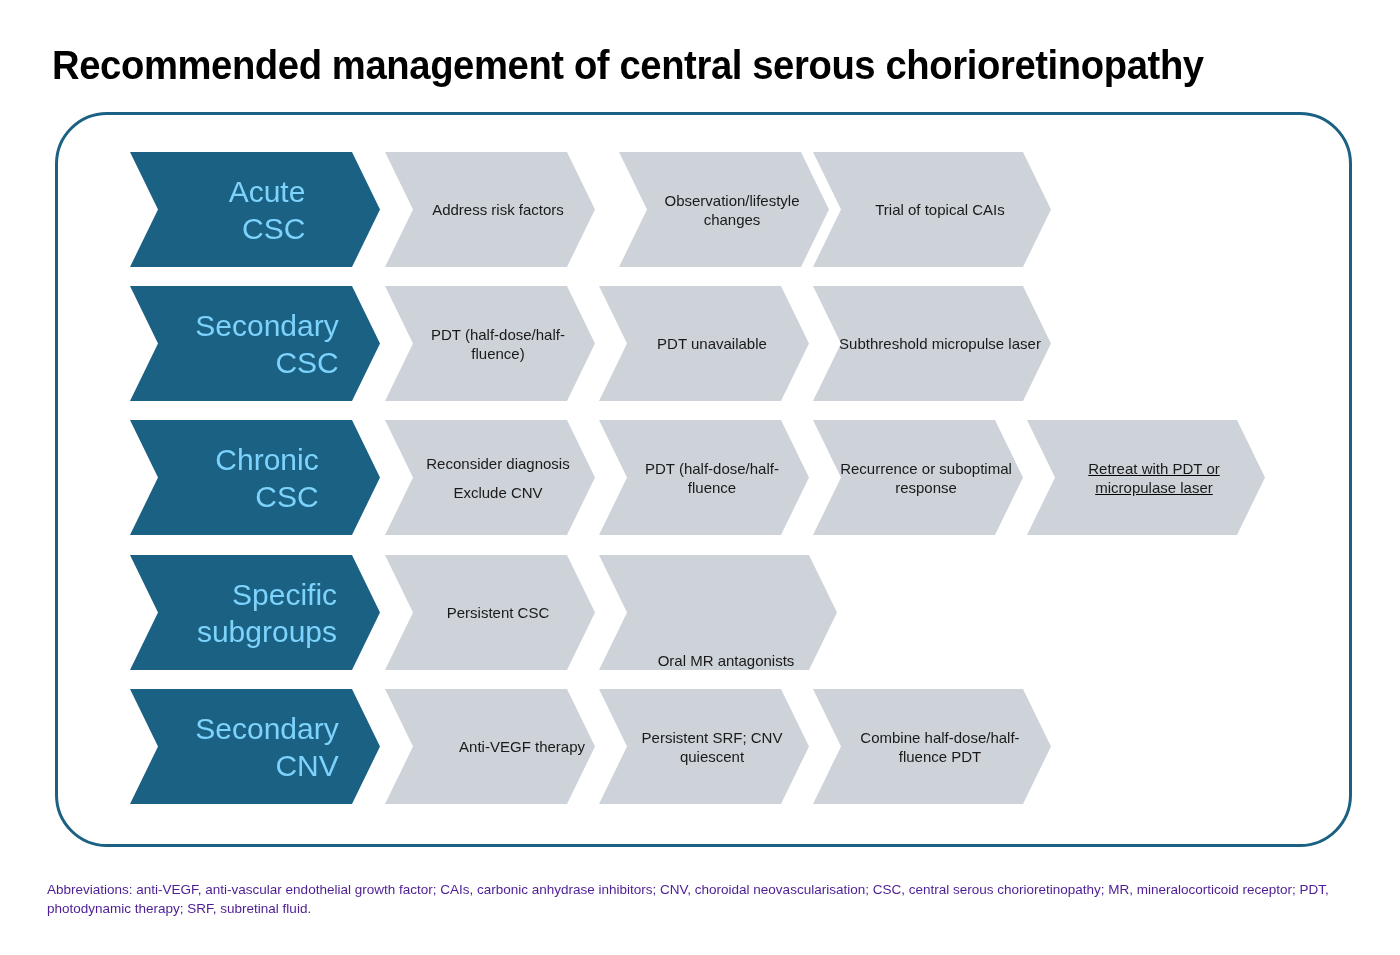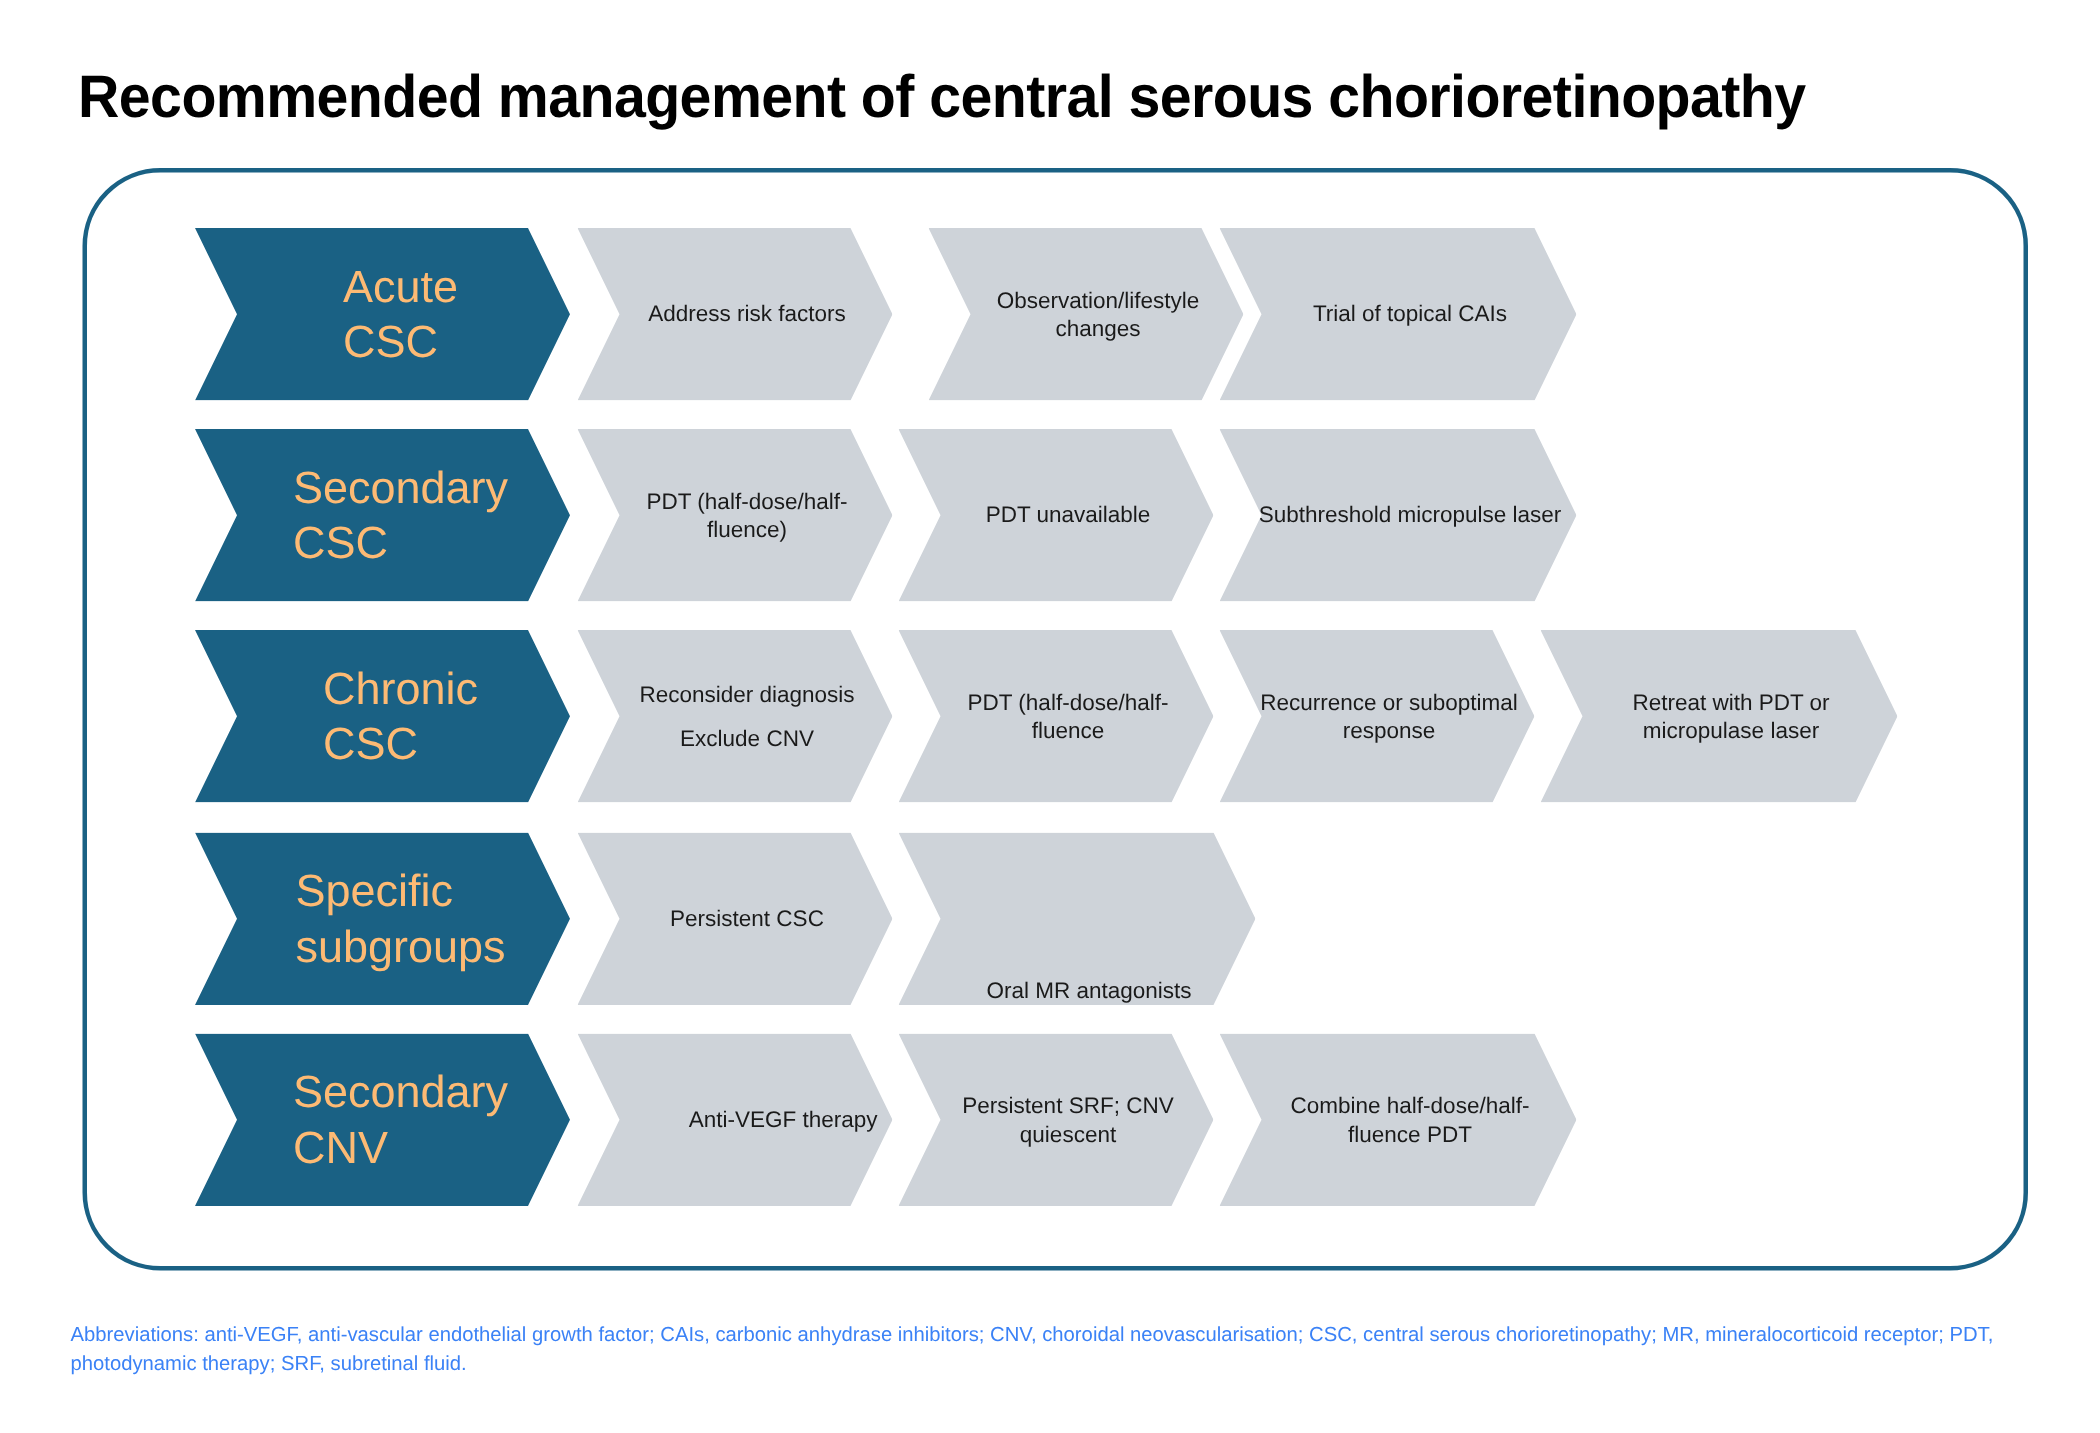--- a/index.html
+++ b/index.html
@@ -77,24 +77,24 @@
   }
 
   .chev-primary {
     background: #1a6184;
     left: 0;
     width: 250px;
     justify-content: center;
     padding-left: 28px;
   }
   .chev-primary .chev-label {
-    color: #fdba74;
+    color: #7dd3fc;
     font-size: 30px;
     line-height: 37px;
-    text-align: left;
+    text-align: right;
     font-weight: normal;
     padding-right: 4px;
   }
 
   .chev-step {
     background: #ced3d9;
   }
   .chev-step .chev-label {
     color: #1a1a1a;
     font-size: 15px;
@@ -109,21 +109,21 @@
   }
 
   
   .footer {
     position: absolute;
     left: 47px;
     top: 880px;
     width: 1320px;
     font-size: 13.5px;
     line-height: 19px;
-    color: #3b82f6;
+    color: #4c1d95;
   }
   .footer .abbrev {
     display: block;
     font-family: "Liberation Sans", sans-serif;
   }
   .footer .source-line {
     display: block;
     margin-top: 1px;
     white-space: nowrap;
   }
@@ -182,21 +182,21 @@
     </div>
     <div class="chev chev-step" style="left:255px;width:210px;">
       <span class="chev-label">Reconsider diagnosis<span class="para-gap"></span>Exclude CNV</span>
     </div>
     <div class="chev chev-step" style="left:469px;width:210px;">
       <span class="chev-label">PDT (half-dose/half-fluence</span>
     </div>
     <div class="chev chev-step" style="left:683px;width:210px;">
       <span class="chev-label">Recurrence or suboptimal response</span>
     </div>
-    <div class="chev chev-step" style="left:897px;width:238px;">
+    <div class="chev chev-step" style="left:897px;width:238px;text-decoration:underline;">
       <span class="chev-label">Retreat with PDT or micropulase laser</span>
     </div>
   </div>
 
   <div class="row row-3">
     <div class="chev chev-primary">
       <span class="chev-label"><span>Specific</span><br><span>subgroups</span></span>
     </div>
     <div class="chev chev-step" style="left:255px;width:210px;">
       <span class="chev-label">Persistent CSC</span>

